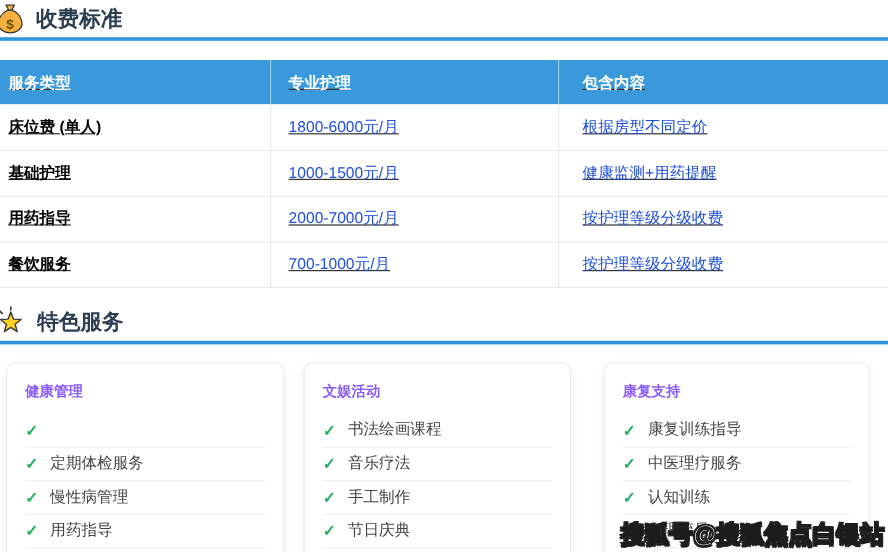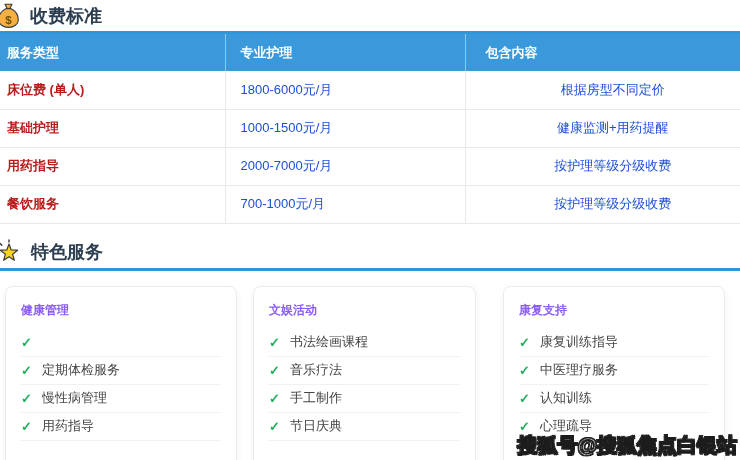--- a/index.html
+++ b/index.html
@@ -12,40 +12,40 @@
   .section-head {
     display:flex; align-items:center; gap:9px;
     height:27px; padding-top:4px;
     font-size:18px; font-weight:bold; color:#2c3e50;
   }
   .section-head .ico { margin-left:-4px; flex:0 0 auto; display:flex; }
   .title-underline { height:3px; background:#2e96db; margin-top:4px; }
 
   
   table.fee {
-    width:740px; margin-top:0;
-    border-collapse:collapse; table-layout:fixed;
+    width:740px; margin-top:16px;
+    border-collapse:collapse; table-layout:fixed;text-decoration:underline;
   }
   table.fee col.c1 { width:225px; }
   table.fee col.c2 { width:240px; }
   table.fee col.c3 { width:275px; }
   table.fee th {
     background:#3a99da; color:#fff; font-size:13px; font-weight:bold;
     text-align:left; height:37px; border-right:1px solid rgba(255,255,255,.45);
   }
   table.fee th:last-child { border-right:none; }
   table.fee td {
     height:38px; font-size:13px; color:#1d4ed8; background:#fff;
     border-bottom:1px solid #e9e9e9; border-right:1px solid #e9e9e9;
   }
   table.fee td:last-child { border-right:none; }
-  table.fee td.c1 { font-weight:bold; color:#b91c1c; }
+  table.fee td.c1 { font-weight:bold; color:#000000; }
   .p1 { padding-left:7px; }
   .p2 { padding-left:15px; }
-  .p3 { padding-left:20px;text-align:center; }
+  .p3 { padding-left:20px; }
 
   
   .sec2 { margin-top:13px; }
   .cards { display:flex; margin:15px 0 0 5px; align-items:flex-start; }
   .card {
     background:#fff; border:1px solid #ececec; border-radius:8px;
     box-shadow:0 2px 8px rgba(0,0,0,.05);
     padding:13px 15px 8px; height:200px;
   }
   .card.w1 { width:232px; }

